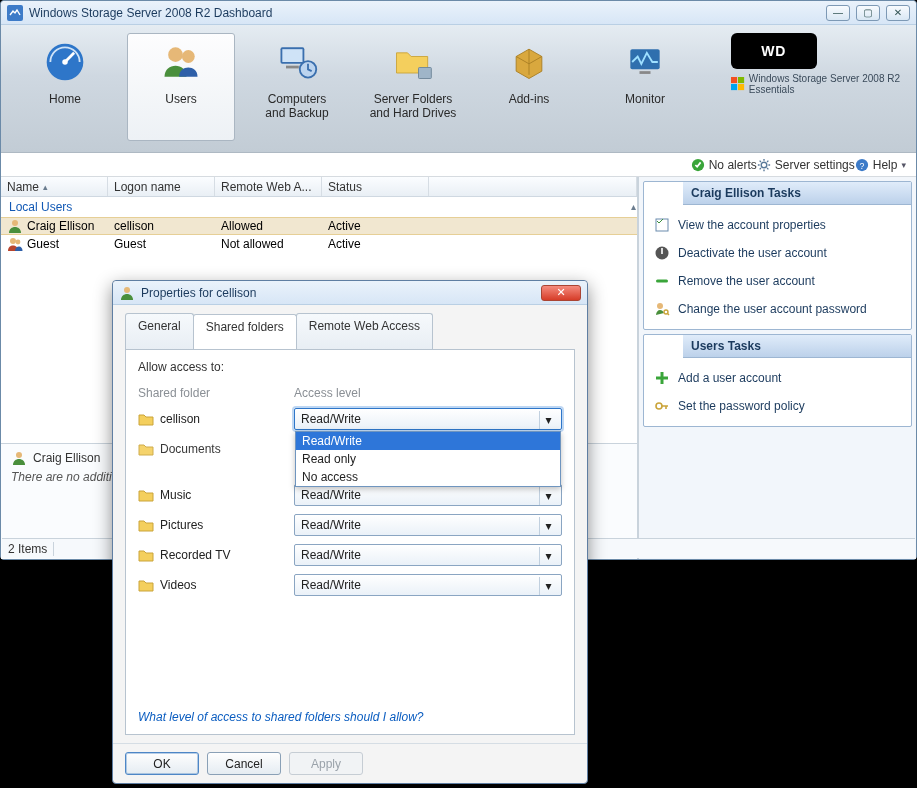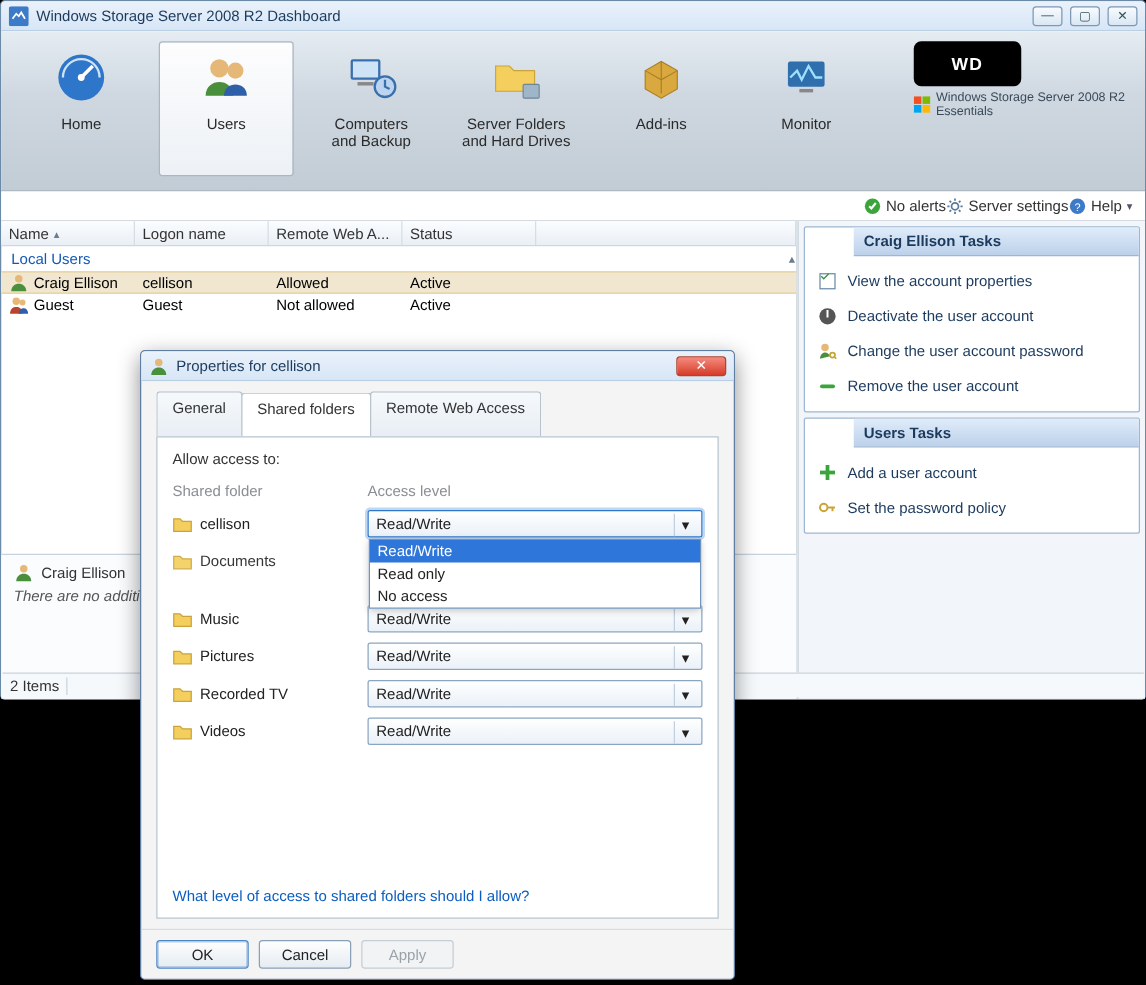--- a/index.html
+++ b/index.html
@@ -165,21 +165,21 @@
   .combo .chev { position:absolute; right:4px; top:2px; width:18px; height:18px;
     display:flex; align-items:center; justify-content:center;
     border-left:1px solid #c1d0df; }
   .dropdown {
     position:absolute; left:0; top:22px; width:100%;
     border:1px solid #6f95bf; background:#fff; z-index:5;
     box-shadow:0 2px 6px rgba(0,0,0,.25);
   }
   .dd-opt { padding:2px 6px; cursor:pointer; }
   .dd-opt.sel { background:#2e76d9; color:#fff; }
-  .help-link { position:absolute; left:12px; bottom:10px; color:#0b5dc0; cursor:pointer; }
+  .help-link { position:absolute; left:12px; bottom:10px; color:#0b5dc0; cursor:pointer;font-style:italic; }
   .dlg-buttons {
     height:40px; display:flex; align-items:center; 
     gap:8px; padding:0 12px; border-top:1px solid #d5dde4;
   }
   .btn {
     min-width:74px; height:23px; border:1px solid #8aa0b6; border-radius:3px;
     background:linear-gradient(#fefefe,#e5ecf2); cursor:pointer; color:#222;
     display:flex; align-items:center; justify-content:center; padding:0 10px;
   }
   .btn.default { border:1px solid #4d86c6; box-shadow:0 0 0 1px rgba(77,134,198,.4) inset; }
@@ -397,35 +397,35 @@
                 <svg viewBox="0 0 16 16" width="16" height="16">
                   <circle cx="8" cy="8" r="6.5" fill="#555"></circle>
                   <rect x="7.2" y="3" width="1.6" height="6" fill="#fff"></rect>
                 </svg>
               </span>
             <span>Deactivate the user account</span>
           </div>
           <div class="task-item">
             <span class="ti-icon">
                 <svg viewBox="0 0 16 16" width="16" height="16">
+                  <rect x="2" y="6.5" width="12" height="3" rx="1.5" fill="#3aa53a"></rect>
+                </svg>
+              </span>
+            <span>Remove the user account</span>
+          </div>
+          <div class="task-item">
+            <span class="ti-icon">
+                <svg viewBox="0 0 16 16" width="16" height="16">
                   <circle cx="6" cy="5" r="3" fill="#e6b877"></circle>
                   <path d="M2 14c0-3 2-5 4-5s3 1 4 3" fill="#4a8f3c"></path>
                   <circle cx="12" cy="11" r="2" fill="none" stroke="#caa43a" stroke-width="1.4"></circle>
                   <path d="M13 12l2 2" stroke="#caa43a" stroke-width="1.4"></path>
                 </svg>
               </span>
             <span>Change the user account password</span>
-          </div>
-          <div class="task-item">
-            <span class="ti-icon">
-                <svg viewBox="0 0 16 16" width="16" height="16">
-                  <rect x="2" y="6.5" width="12" height="3" rx="1.5" fill="#3aa53a"></rect>
-                </svg>
-              </span>
-            <span>Remove the user account</span>
           </div>
         </div>
       </div>
 
       <div class="task-panel">
         <div class="task-head">Users Tasks</div>
         <div class="task-body">
           <div class="task-item">
             <span class="ti-icon">
                 <svg viewBox="0 0 16 16" width="16" height="16">

